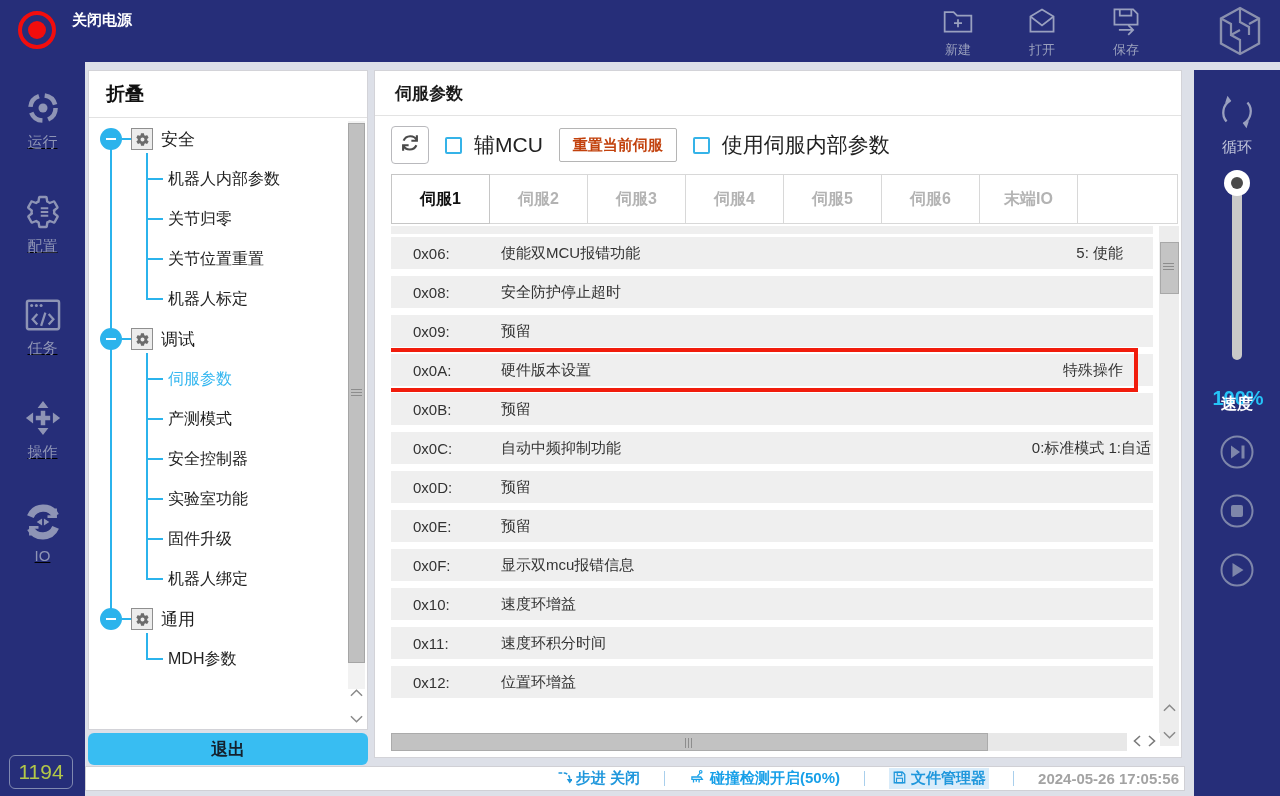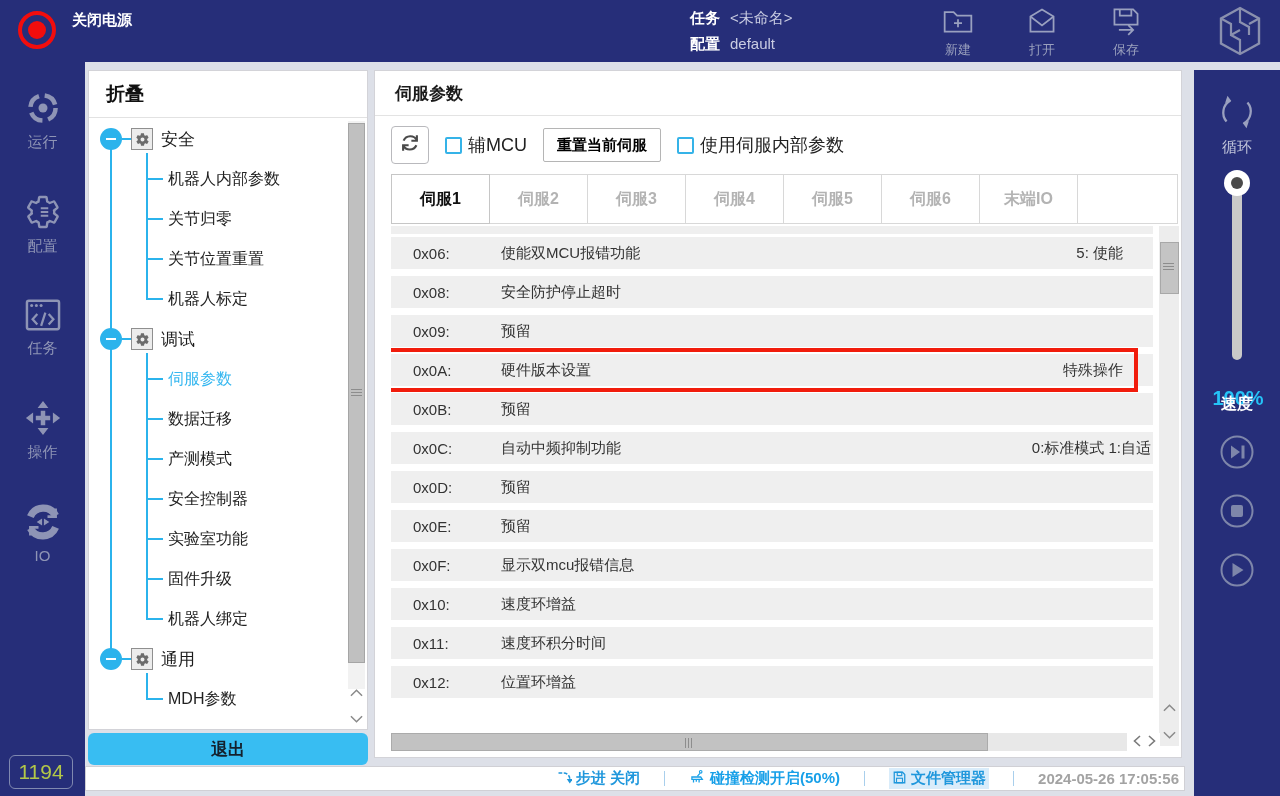--- a/index.html
+++ b/index.html
@@ -12,21 +12,21 @@
   .power-ring::after{content:'';position:absolute;left:50%;top:50%;width:18px;height:18px;margin:-9px 0 0 -9px;background:#f20d0d;border-radius:50%;}
   .power-label{color:#fff;font-size:15px;font-weight:bold;}
   .taskcfg{position:absolute;left:690px;top:5px;color:#fff;font-size:15px;line-height:26px;}
   .taskcfg .lab{font-weight:bold;margin-right:10px;}
   .taskcfg .val{color:#c9cce2;font-weight:normal;}
   .actions{position:absolute;left:932px;top:6px;display:flex;gap:32px;}
   .action{width:52px;text-align:center;cursor:pointer;}
   .action .alabel{display:block;font-size:13px;color:#9aa0bd;margin-top:1px;}
   .logo{position:absolute;left:1216px;top:5px;}
   
-  .leftnav{position:absolute;left:0;top:62px;width:85px;height:734px;background:#262e79;}
+  .leftnav{position:absolute;left:0;top:62px;width:85px;height:734px;background:#262e79;text-decoration:underline;}
   .navitems{display:flex;flex-direction:column;align-items:center;padding-top:28px;gap:42px;}
   .navitem{text-align:center;cursor:pointer;}
   .navitem .nlabel{display:block;font-size:15px;color:#8e94b5;margin-top:3px;}
   .navbadge{position:absolute;left:9px;bottom:7px;width:62px;height:32px;border:1px solid #8089b0;border-radius:6px;
             color:#b3c748;font-size:21px;display:flex;align-items:center;justify-content:center;}
   
   .treepanel{position:absolute;left:88px;top:70px;width:280px;height:660px;background:#fff;border:1px solid #d3d3d8;box-sizing:border-box;}
   .treehead{height:46px;border-bottom:1px solid #e2e2e2;display:flex;align-items:center;padding-left:17px;font-size:19px;font-weight:bold;color:#111;}
   .treebody{position:absolute;left:0;top:48px;right:22px;bottom:0;overflow:hidden;}
   .tgroup{position:relative;}
@@ -49,22 +49,22 @@
   .tree-chev{position:absolute;right:2px;bottom:2px;width:17px;display:flex;flex-direction:column;gap:8px;align-items:center;}
   .exitbtn{position:absolute;left:88px;top:733px;width:280px;height:32px;background:#38bdf2;border:none;border-radius:6px;
            font-size:17px;font-weight:bold;color:#14202c;cursor:pointer;font-family:inherit;}
   
   .mainpanel{position:absolute;left:374px;top:70px;width:808px;height:688px;background:#fff;border:1px solid #d3d3d8;box-sizing:border-box;}
   .maintitle{position:absolute;left:0;top:0;right:0;height:44px;border-bottom:1px solid #e3e3e3;display:flex;align-items:center;padding-left:20px;font-size:17px;font-weight:bold;color:#1a1a1a;}
   .toolbar{position:absolute;left:16px;top:46px;right:16px;height:56px;display:flex;align-items:center;gap:16px;}
   .refreshbtn{width:36px;height:36px;border:1px solid #b9b9bd;border-radius:4px;background:#fff;display:flex;align-items:center;justify-content:center;cursor:pointer;}
   .ckgroup{display:flex;align-items:center;gap:6px;cursor:pointer;}
   .ckbox{width:17px;height:17px;border:2px solid #35b3e8;border-radius:2px;background:#fff;box-sizing:border-box;}
-  .cklabel{font-size:18px;color:#222;}
-  .resetbtn{height:34px;padding:0 13px;border:1px solid #b5b5b5;border-radius:2px;background:#fff;font-size:15px;font-weight:bold;color:#000000;cursor:pointer;font-family:inherit;}
+  .cklabel{font-size:21px;color:#222;margin-left:6px;}
+  .resetbtn{height:34px;padding:0 13px;border:1px solid #b5b5b5;border-radius:2px;background:#fff;font-size:15px;font-weight:bold;color:#c2410c;cursor:pointer;font-family:inherit;}
   .tabs{position:absolute;left:16px;top:103px;right:3px;display:flex;height:50px;}
   .tab{width:99px;box-sizing:border-box;border:1px solid #d8d8d8;margin-left:-1px;display:flex;align-items:center;justify-content:center;
        font-size:16px;font-weight:600;color:#b3b3b3;background:#fff;cursor:pointer;}
   .tab:first-child{margin-left:0;}
   .tab.active{color:#111;font-weight:bold;border-color:#c6c6c6;z-index:1;}
   .tab.filler{flex:1;cursor:default;}
   .tablewrap{position:absolute;left:16px;top:155px;width:762px;height:505px;overflow:hidden;}
   .sliver{height:8px;background:#efefef;margin-bottom:3px;}
   .rowwrap{position:relative;margin-bottom:7px;}
   .trow{height:32px;background:#efefef;display:flex;align-items:center;padding-left:22px;font-size:15px;color:#333;overflow:hidden;}
@@ -102,24 +102,20 @@
   .sb-time{color:#a3a3a3;}
 </style>
 </head>
 <body>
 
 <div class="topbar">
   <div class="power">
     <span class="power-ring"></span>
     <span class="power-label">关闭电源</span>
   </div>
-  <div class="taskcfg">
-    <div><span class="lab">任务</span><span class="val">&lt;未命名&gt;</span></div>
-    <div><span class="lab">配置</span><span class="val">default</span></div>
-  </div>
   <div class="actions">
     <div class="action">
       <span><svg width="32" height="30" viewBox="0 0 36 32">
             <path d="M3 6 h10 l4 4 h16 v18 H3 z" fill="none" stroke="#99a0bf" stroke-width="2"></path>
             <path d="M18 14 v9 M13.5 18.5 h9" stroke="#99a0bf" stroke-width="2" fill="none"></path>
           </svg></span>
       <span class="alabel">新建</span>
     </div>
     <div class="action">
       <span><svg width="32" height="30" viewBox="0 0 36 32">
@@ -235,24 +231,20 @@
           </span>
           <span class="tglabel">调试</span>
         </div>
         <div class="tchildren">
           <div class="tchild">
             <span class="tick"></span>
             <span class="tclabel active">伺服参数</span>
           </div>
           <div class="tchild">
             <span class="tick"></span>
-            <span class="tclabel">数据迁移</span>
-          </div>
-          <div class="tchild">
-            <span class="tick"></span>
             <span class="tclabel">产测模式</span>
           </div>
           <div class="tchild">
             <span class="tick"></span>
             <span class="tclabel">安全控制器</span>
           </div>
           <div class="tchild">
             <span class="tick"></span>
             <span class="tclabel">实验室功能</span>
           </div>

